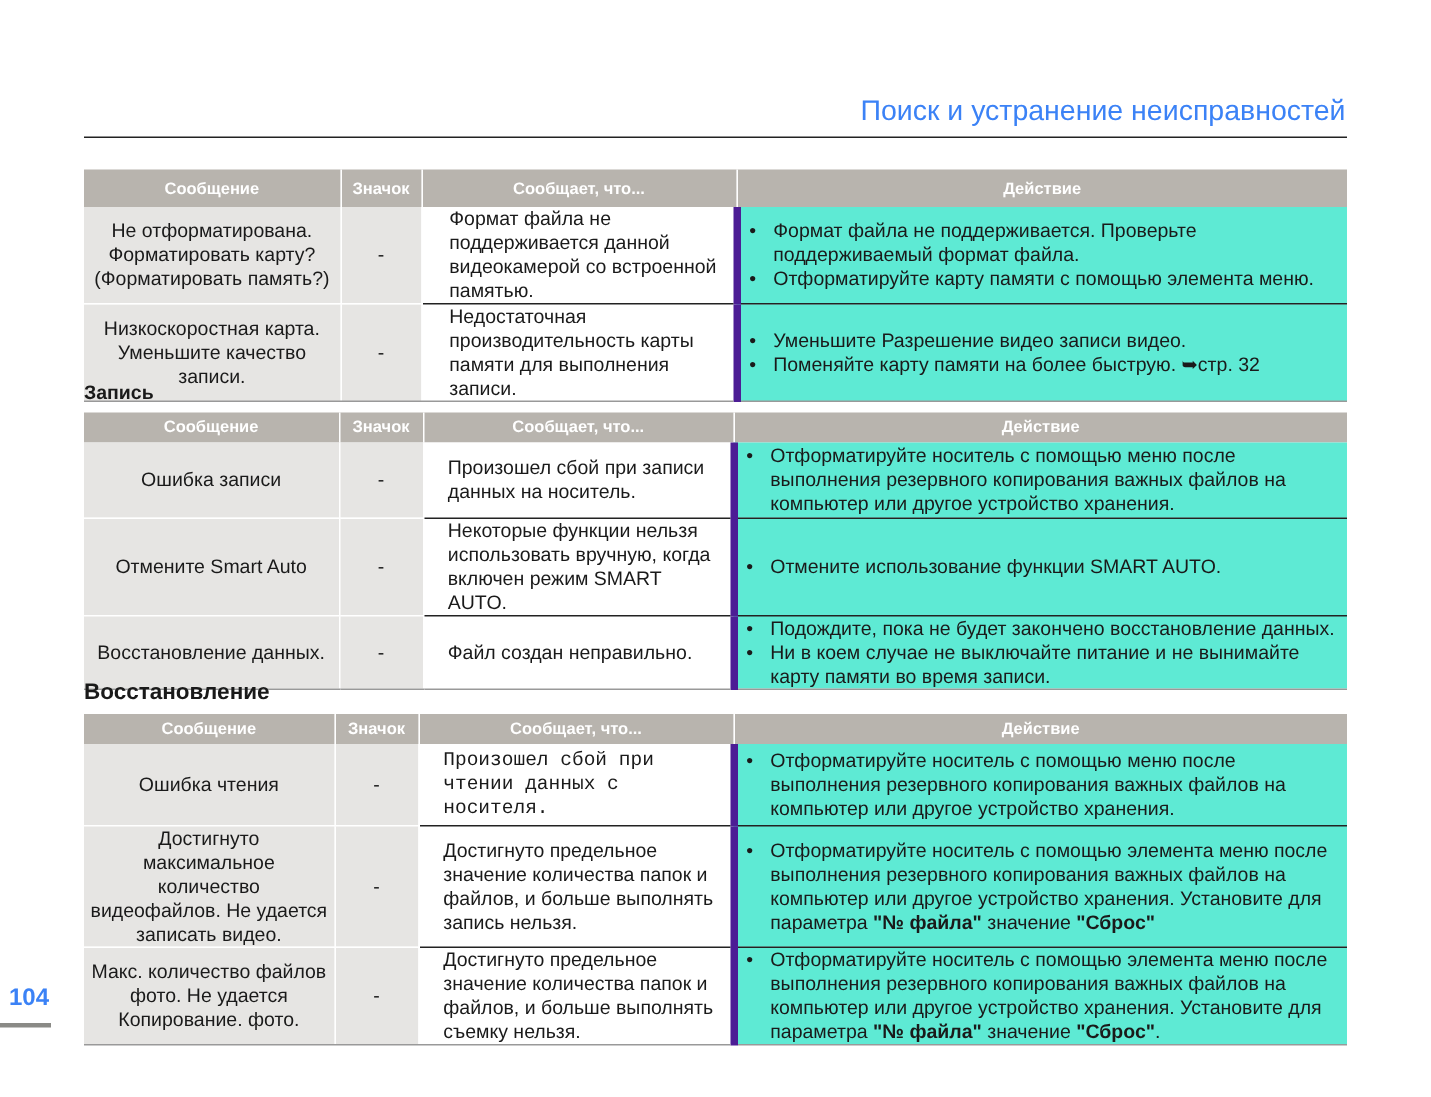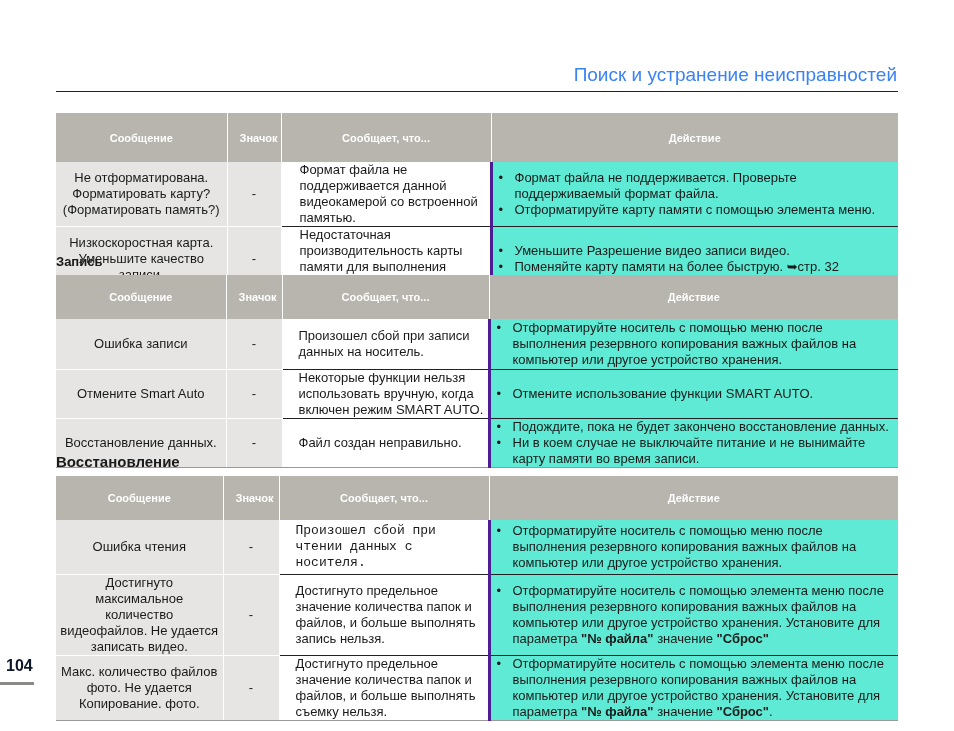--- a/index.html
+++ b/index.html
@@ -3,35 +3,35 @@
 <meta charset="utf-8">
 <style>
   html, body { margin: 0; padding: 0; background: #ffffff; }
   body { width: 954px; height: 731px; position: relative; overflow: hidden;
          font-family: "Liberation Sans", sans-serif; color: #1a1a1a; }
   .page-title { position: absolute; top: 64px; right: 57px; font-size: 19px; color: #3b82f6; }
   .title-rule { position: absolute; top: 91px; left: 56px; width: 842px; height: 1px; background: #222; }
   .section-title { position: absolute; left: 56px; font-weight: bold; color: #1a1a1a; text-align: center; }
   table.tbl { position: absolute; left: 56px; width: 842px; border-collapse: collapse; table-layout: fixed; }
   table.tbl th { background: #b8b4ae; color: #ffffff; font-weight: bold; font-size: 11px;
-                 text-align: center; border-right: 1px solid #ffffff; padding: 12px; height: 25px; }
+                 text-align: center; border-right: 1px solid #ffffff; padding: 0; height: 25px; }
   table.tbl th:last-child { border-right: none; }
   table.tbl td { padding: 0; vertical-align: middle; border-bottom: 1px solid #999; font-size: 13px; line-height: 16px; }
   td.msg { background: #e6e5e3; text-align: center; border-right: 1px solid #ffffff; padding: 0 4px !important; }
   td.icn { background: #e6e5e3; text-align: center; border-right: 1px solid #ffffff; }
-  td.why { background: #ffffff; padding: 0 4px 0 18px !important; border-right: 3px solid #4c1d95; }
+  td.why { background: #ffffff; padding: 0 4px 0 18px !important; border-right: 5px solid #4c1d95; }
   td.act { background: #5eead4; padding: 0 4px 0 6px !important; }
   tr.inner td.why, tr.inner td.act { border-bottom: 1px solid #222; }
   tr.inner td.msg, tr.inner td.icn { border-bottom: 1px solid #ffffff; }
   tr.last td { border-bottom: 1px solid #999; }
   ul.acts { list-style: none; margin: 0; padding: 0; }
   ul.acts li { position: relative; padding-left: 16px; }
   ul.acts li::before { content: "•"; position: absolute; left: 0; top: 0; }
   .small { font-size: 12px; line-height: 16px; }
-  .page-num { position: absolute; left: 6px; top: 657px; font-size: 16px; font-weight: bold; color: #0f172a; }
+  .page-num { position: absolute; left: 6px; top: 657px; font-size: 16px; font-weight: bold; color: #3b82f6; }
   .page-num-bar { position: absolute; left: 0; top: 682px; width: 34px; height: 3px; background: #8a8a86; }
   b { font-weight: bold; }
 </style>
 </head>
 <body>
 
 <div class="page-title">Поиск и устранение неисправностей</div>
 <div class="title-rule"></div>
 
 <table class="tbl" style="top:113px;">

